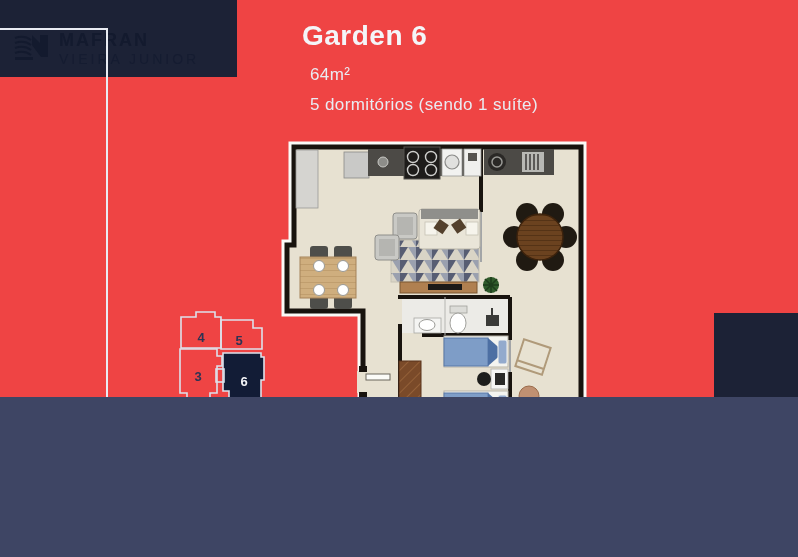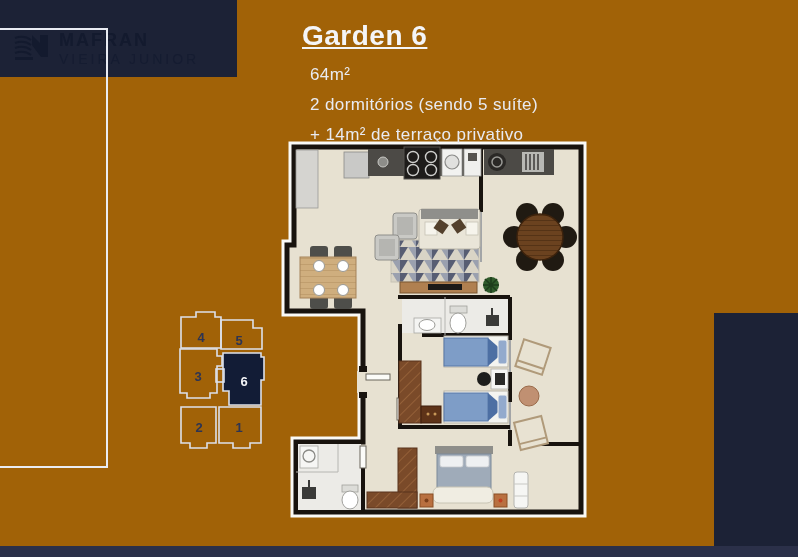--- a/index.html
+++ b/index.html
@@ -1,30 +1,30 @@
 <!DOCTYPE html>
 <html><head>
 <meta charset="utf-8">
 <style>
   html,body{margin:0;padding:0;background:#3e4564;}
-  .stage{position:relative;width:798px;height:557px;overflow:hidden;
-         background:#a16207;font-family:"Liberation Sans",sans-serif;}
+  .stage{position:relative;width:798px;height:397px;overflow:hidden;
+         background:#ef4444;font-family:"Liberation Sans",sans-serif;}
 
   .panel-tl{position:absolute;left:0;top:0;width:237px;height:77px;background:#1c2236;}
   .panel-br{position:absolute;left:714px;top:313px;width:84px;height:244px;background:#1c2236;}
   .strip-bottom{position:absolute;left:0;top:546px;width:798px;height:11px;background:#2b3049;}
   .deco-border{position:absolute;left:-62px;top:28px;width:166px;height:436px;
                border:2px solid #e9ecf3;z-index:5;}
 
   .logo{position:absolute;left:12px;top:30px;display:flex;align-items:center;gap:7px;z-index:2;}
   .logo-text .name{font-size:18px;font-weight:bold;letter-spacing:2px;color:#131a2e;line-height:1;}
   .logo-text .sub{font-size:14px;letter-spacing:3px;color:#151c31;margin-top:2px;}
 
   .titleblock{position:absolute;left:302px;top:20px;z-index:2;}
-  .titleblock h1{margin:0 0 13px;font-size:28px;font-weight:bold;letter-spacing:.5px;color:#f4f5f8;text-decoration:underline;}
+  .titleblock h1{margin:0 0 13px;font-size:28px;font-weight:bold;letter-spacing:.5px;color:#f4f5f8;}
   .titleblock p{margin:0 8px 10px;font-size:17px;letter-spacing:.4px;color:#e9ebf2;}
 
   .keyplan{position:absolute;left:170px;top:300px;z-index:2;}
   .keyplan polygon,.keyplan rect{fill:none;stroke:#dde1ec;stroke-width:1.6;stroke-linejoin:miter;}
   .keyplan polygon.hl{fill:#121c36;}
   .keyplan text{font-family:"Liberation Sans",sans-serif;font-size:13px;font-weight:bold;
                 fill:#2c3454;text-anchor:middle;}
   .keyplan text.hl{fill:#f4f5f8;}
 
   .floorplan{position:absolute;left:281px;top:139px;z-index:1;}
@@ -58,22 +58,21 @@
       <div class="name">MAFRAN</div>
       <div class="sub">VIEIRA JUNIOR</div>
     </span>
   </div>
 
   <div class="deco-border"></div>
 
   <div class="titleblock">
     <h1>Garden 6</h1>
     <p>64m²</p>
-    <p>2 dormitórios (sendo 5 suíte)</p>
-    <p>+ 14m² de terraço privativo</p>
+    <p>5 dormitórios (sendo 1 suíte)</p>
   </div>
 
   <svg class="keyplan" width="104" height="158" viewBox="170 300 104 158">
     <polygon points="181,317 196,317 196,312 215,312 215,317 221,317 221,348 181,348"></polygon>
     <polygon points="221,320 253,320 253,328 262,328 262,349 221,349"></polygon>
     <polygon points="180,349 217,349 217,356 222,356 222,366 217,366 217,393 210,393 210,398 187,398 187,393 180,393"></polygon>
     <polygon class="hl" points="223,353 261,353 261,357 264,357 264,380 261,380 261,405 229,405 229,391 223,391"></polygon>
     <rect x="216" y="369" width="8" height="13"></rect>
     <polygon points="181,407 216,407 216,443 207,443 207,448 190,448 190,443 181,443"></polygon>
     <polygon points="219,407 261,407 261,443 250,443 250,448 233,448 233,443 219,443"></polygon>

